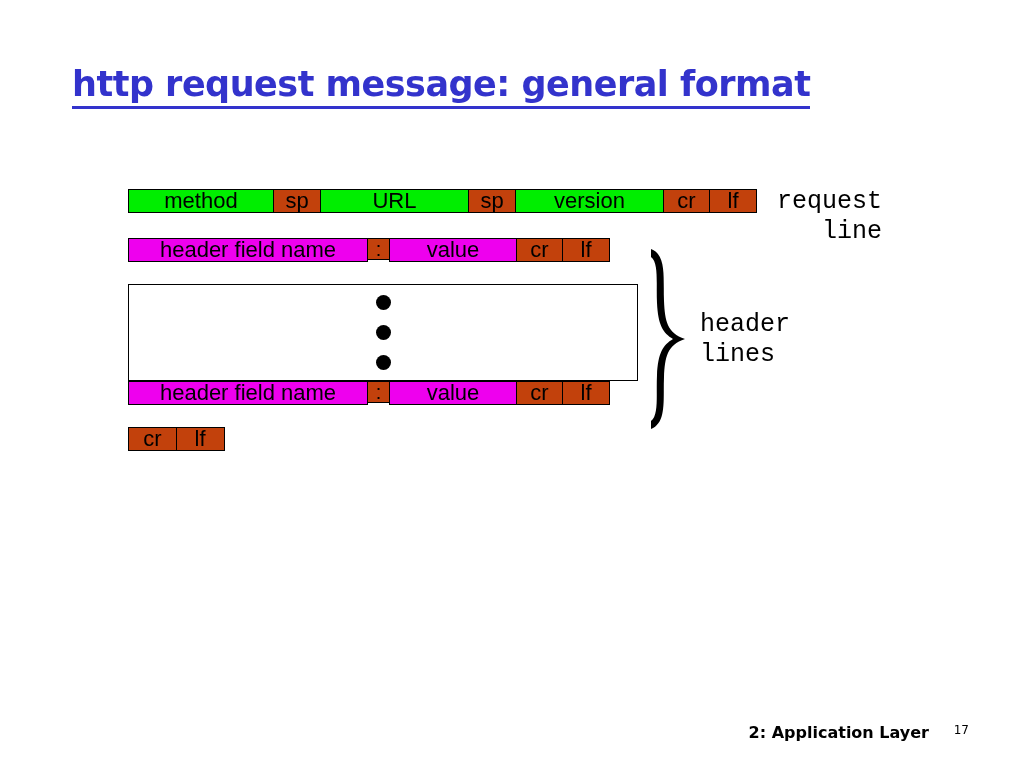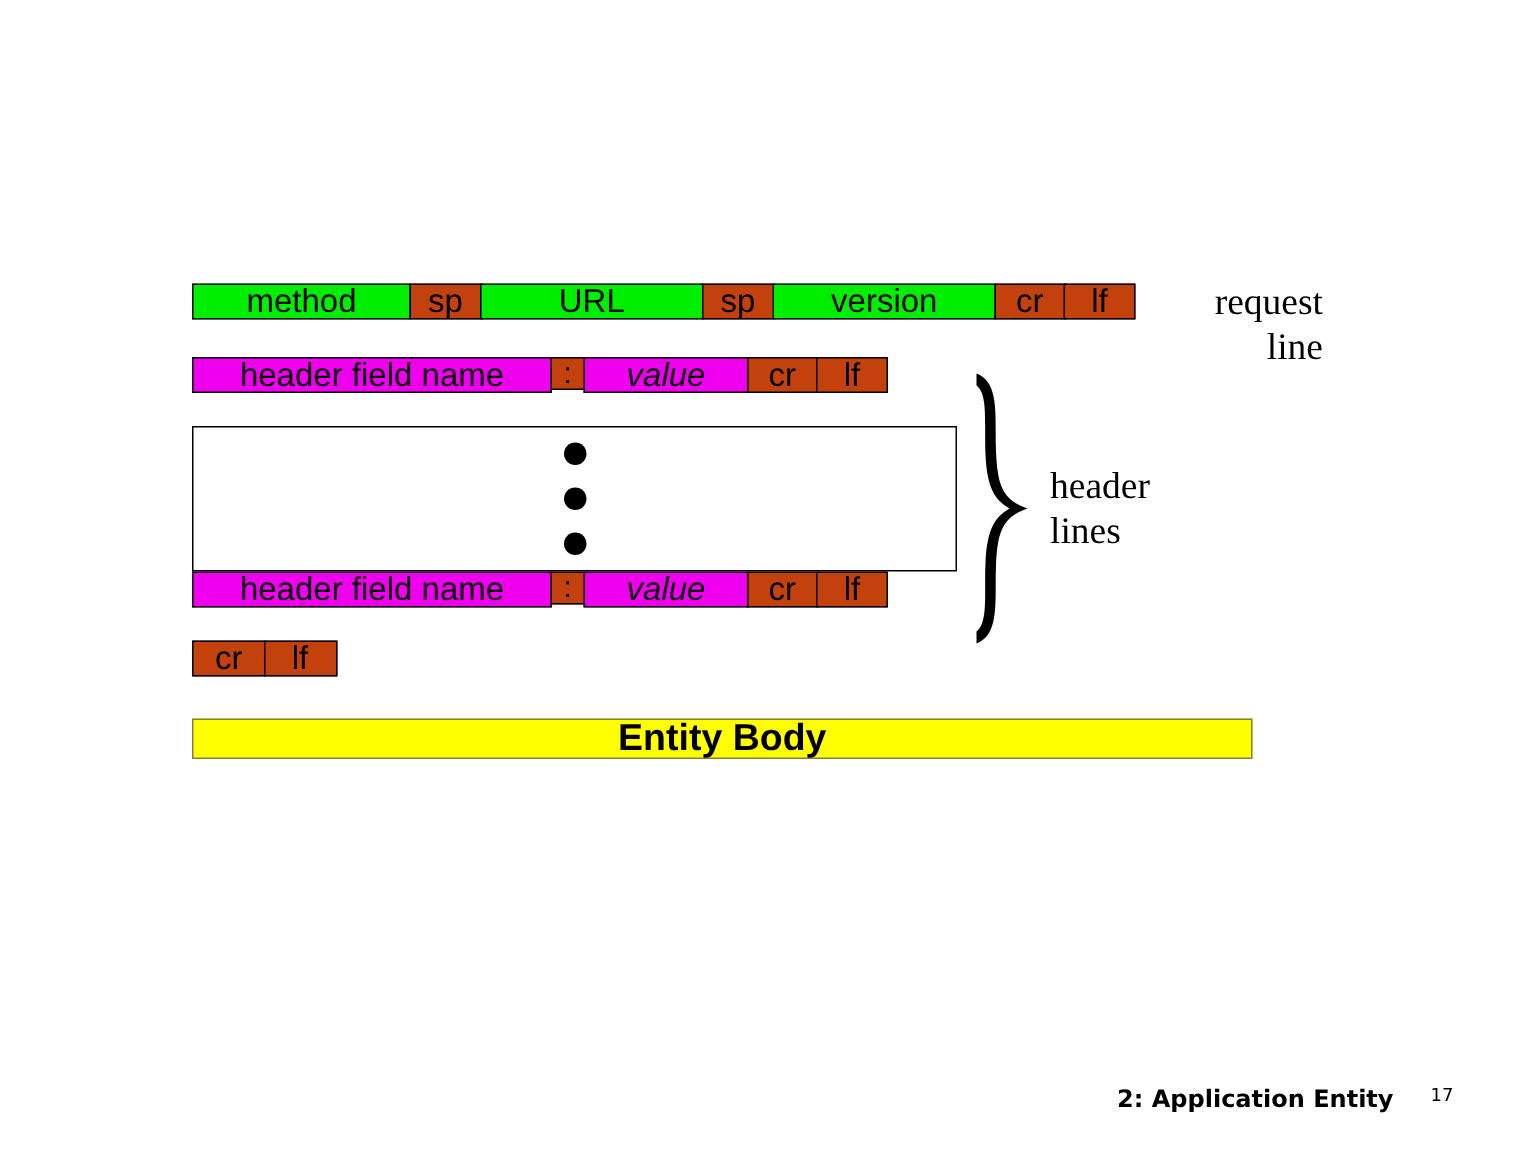--- a/index.html
+++ b/index.html
@@ -78,21 +78,21 @@
   #cell-url      { width: 149px; }
   #cell-sp-2     { width: 49px; }
   #cell-version  { width: 149px; }
   #cell-cr-1     { width: 48px; }
   #cell-lf-1     { width: 48px; }
 
   
   #row-header-1 { left: 0px; top: 49px; height: 46px; }
   .hdr-name  { width: 240px; }
   .hdr-colon { width: 24px; font-size: 20px; }
-  .hdr-value { width: 110px; font-style: italic; }
+  .hdr-value { width: 128px; }
   .hdr-cr    { width: 48px; }
   .hdr-lf    { width: 48px; }
 
   
   #row-ellipsis {
     left: 0px; top: 95px;
     width: 510px; height: 97px;
   }
   #ellipsis-box {
     box-sizing: border-box;
@@ -124,21 +124,21 @@
   #cell-entity-body {
     width: 707px;
     font-size: 25px;
     font-weight: bold;
     border: 1.5px solid #808040;
   }
 
   
   .annot {
     position: absolute;
-    font-family: Liberation Serif, serif;
+    font-family: Liberation Mono, monospace;
     font-size: 25px;
     color: #000000;
     text-align: right;
     line-height: 1.18;
   }
   #annot-request-line { left: 690px; top: 187px; width: 192px; }
   #annot-header-lines { left: 700px; top: 310px; width: 110px; text-align: left; }
 
   .brace {
     position: absolute;
@@ -173,20 +173,21 @@
     top: 0;
     font-family: "DejaVu Sans", sans-serif;
     font-size: 12px;
     color: #000000;
   }
 </style>
 </head>
 <body>
 
 <div class="slide-title">
+  <span>http request message: general format</span>
   <span class="title-underline"></span>
 </div>
 
 <div class="diagram">
 
   <div class="msg-row" id="row-request-line">
     <div class="cell green" id="cell-method">method</div>
     <div class="cell white" id="cell-sp-1">sp</div>
     <div class="cell green" id="cell-url">URL</div>
     <div class="cell white" id="cell-sp-2">sp</div>
@@ -217,32 +218,29 @@
     <div class="cell magenta hdr-value">value</div>
     <div class="cell white   hdr-cr">cr</div>
     <div class="cell white   hdr-lf">lf</div>
   </div>
 
   <div class="msg-row" id="row-blank-line">
     <div class="cell white" id="cell-cr-blank">cr</div>
     <div class="cell white" id="cell-lf-blank">lf</div>
   </div>
 
-  <div class="msg-row" id="row-entity-body">
-    <div class="cell yellow" id="cell-entity-body">Entity Body</div>
-  </div>
 
 </div>
 
 <div class="annot" id="annot-request-line">request<br>line</div>
 
 <div class="brace">
   <svg viewBox="0 0 46 188" preserveAspectRatio="none" aria-hidden="true">
     <path d="M6,4 C22,10 18,34 19,56 C20,76 22,88 40,94 C22,100 20,112 19,132 C18,154 22,178 6,184 L6,176 C14,170 11,150 12,130 C13,108 18,100 28,94 C18,88 13,80 12,58 C11,38 14,18 6,12 Z" fill="#000000"></path>
   </svg>
 </div>
 
 <div class="annot" id="annot-header-lines">header<br>lines</div>
 
 <div class="footer">
-  <span class="footer-text">2: Application Entity</span>
+  <span class="footer-text">2: Application Layer</span>
   <span class="footer-page">17</span>
 </div>
 
 </body></html>

